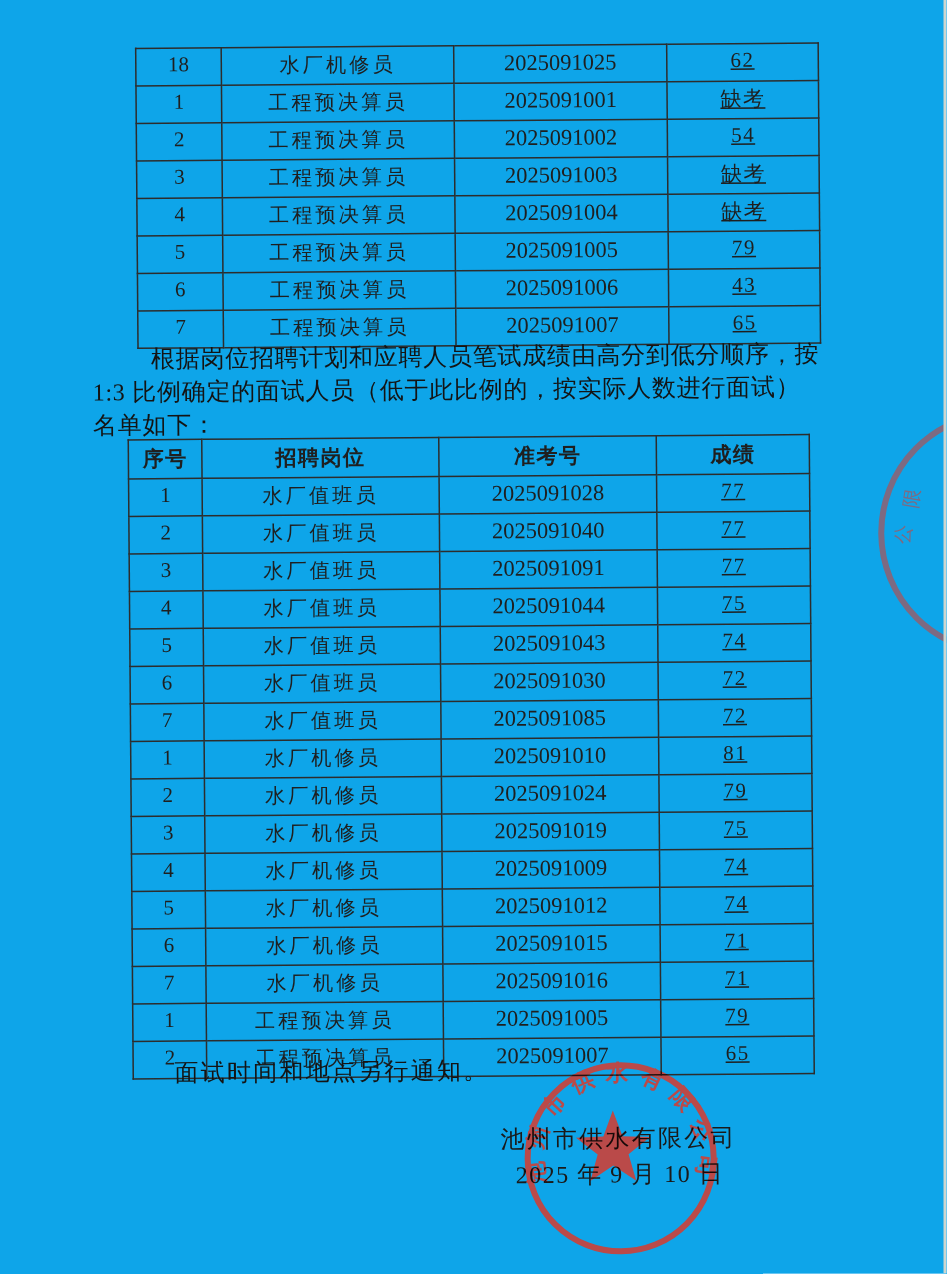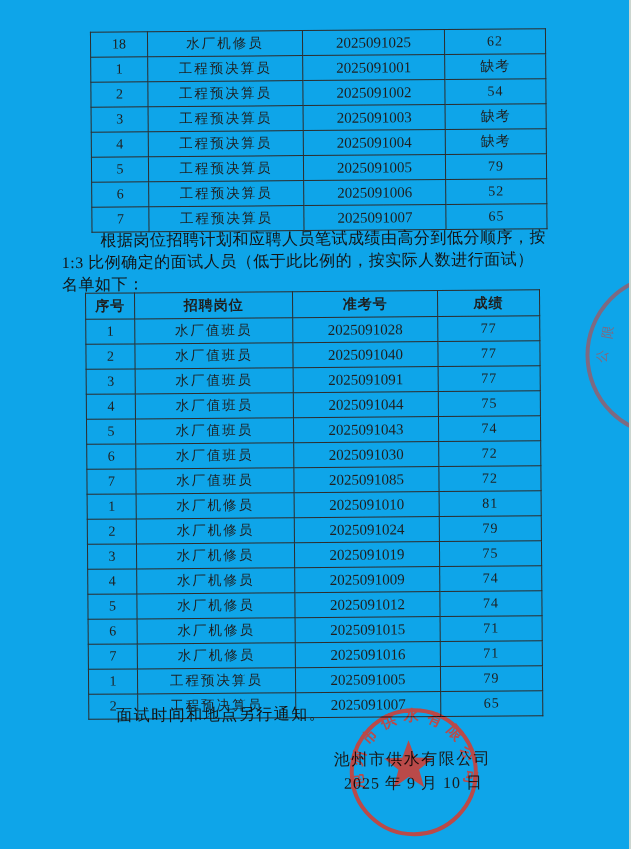--- a/index.html
+++ b/index.html
@@ -20,21 +20,21 @@
   
   table { border-collapse:collapse; table-layout:fixed; position:absolute; }
   td { border:1.2px solid #2d2d2d; text-align:center; vertical-align:middle; padding:0; overflow:hidden; }
   .t1 { left:93px; top:30px; width:455px; }
   .t2 { left:86px; top:291px; width:454px; }
   .t1 td, .t2 td { height:24px; }
   .t2 thead td { height:25px; font-weight:bold; font-size:14px; letter-spacing:1px; }
   td.c-seq   { font-size:14px; }
   td.c-pos   { font-size:13.5px; letter-spacing:2px; }
   td.c-tick  { font-size:15px; }
-  td.c-score { font-size:14px; letter-spacing:1px; }
+  td.c-score { font-size:14px; letter-spacing:1px;text-decoration:underline; }
   
   .para { position:absolute; left:63px; top:228px; width:492px; font-size:16px; line-height:22px; letter-spacing:0.5px; color:#141414; }
   .para .pline { white-space:nowrap; }
   .para .indent { padding-left:39px; }
   
   .notice  { position:absolute; left:114px; top:704px; font-size:16px; letter-spacing:1.5px; color:#141414; white-space:nowrap; }
   .company { position:absolute; left:331px; top:750px; font-size:16px; letter-spacing:1.5px; color:#1a1a1a; white-space:nowrap; }
   .date    { position:absolute; left:341px; top:774px; font-size:16px; letter-spacing:1px; color:#1a1a1a; white-space:nowrap; }
   
   .seal {
@@ -101,21 +101,21 @@
             <td class="c-seq">5</td>
             <td class="c-pos">工程预决算员</td>
             <td class="c-tick">2025091005</td>
             <td class="c-score">79</td>
           </tr>
 
           <tr>
             <td class="c-seq">6</td>
             <td class="c-pos">工程预决算员</td>
             <td class="c-tick">2025091006</td>
-            <td class="c-score">52</td>
+            <td class="c-score">43</td>
           </tr>
 
           <tr>
             <td class="c-seq">7</td>
             <td class="c-pos">工程预决算员</td>
             <td class="c-tick">2025091007</td>
             <td class="c-score">65</td>
           </tr>
         </tbody>
     </table>

